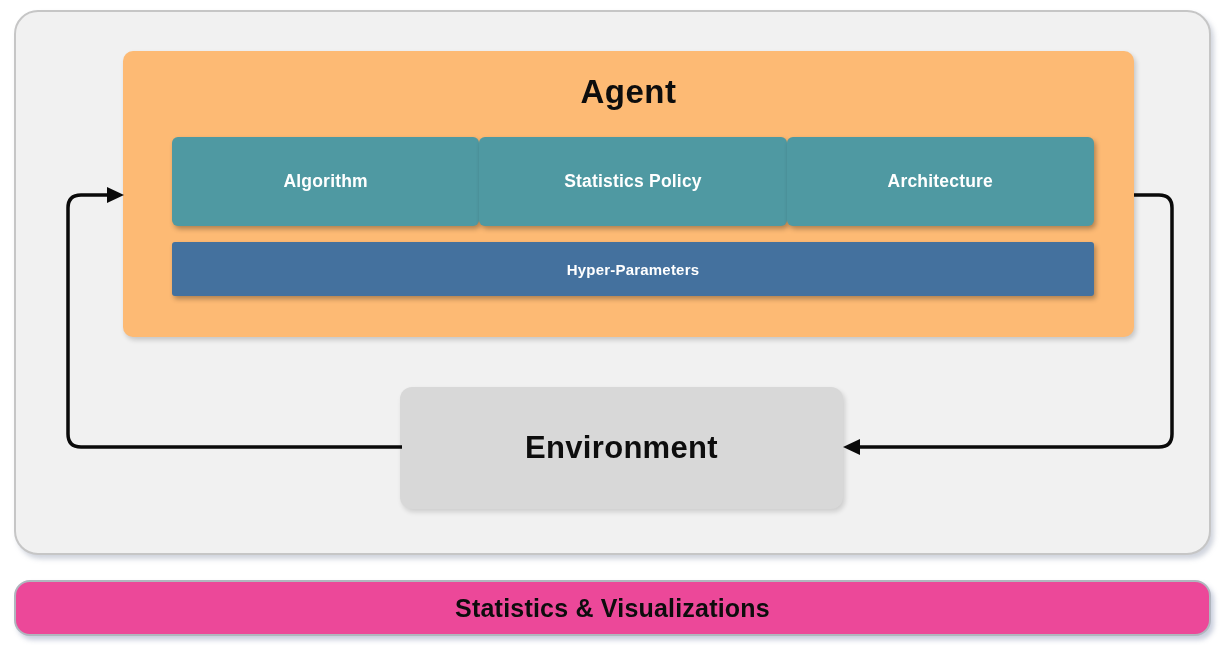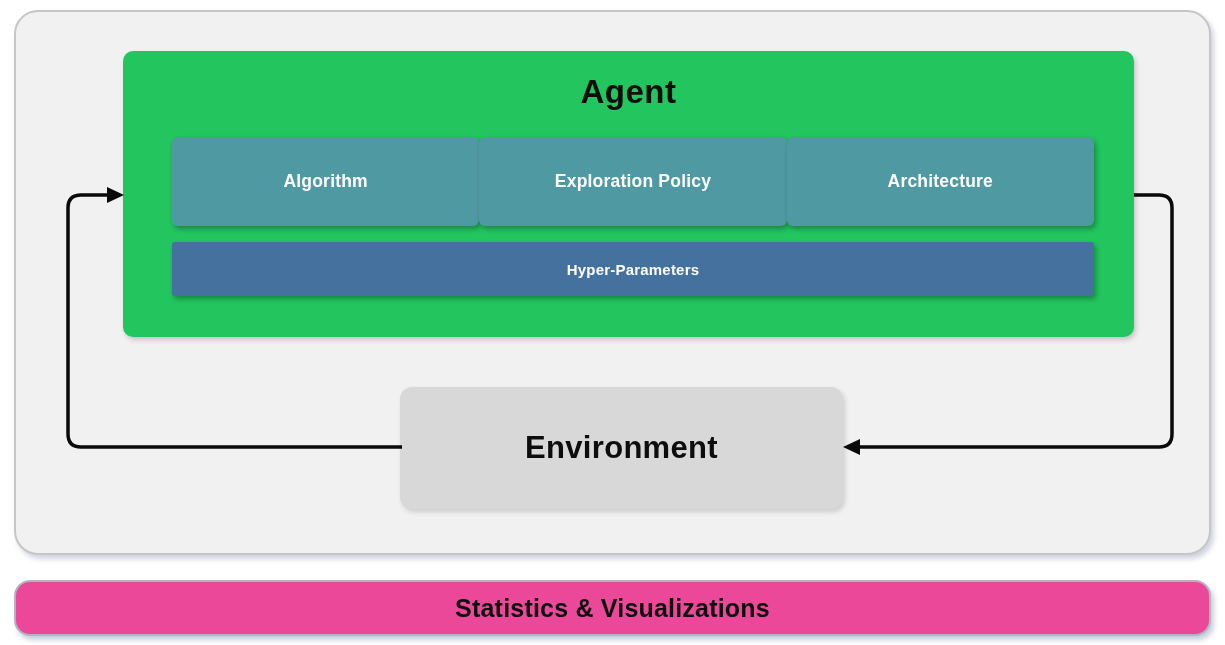--- a/index.html
+++ b/index.html
@@ -18,21 +18,21 @@
     background: #f1f1f1;
     border: 2px solid #c6c6c6;
     border-radius: 24px;
     box-shadow: 3px 4px 5px rgba(120, 132, 158, 0.35);
   }
 
   
   .agent-panel {
     position: absolute; left: 123px; top: 51px;
     width: 1011px; height: 286px;
-    background: #22c55e;
+    background: #fdba74;
     border-radius: 10px;
     box-shadow: 2px 3px 5px rgba(0, 0, 0, 0.18);
   }
   .agent-title {
     position: absolute; left: 0; top: 22px; width: 100%;
     text-align: center;
     font-size: 33px; font-weight: 700; color: #0d0d0d;
     letter-spacing: 0.5px;
   }
 
@@ -98,21 +98,21 @@
 <body>
 
 <div class="canvas">
 
   <div class="outer-panel"></div>
 
   <div class="agent-panel">
     <div class="agent-title">Agent</div>
     <div class="component-row">
       <div class="component-box">Algorithm</div>
-      <div class="component-box">Exploration Policy</div>
+      <div class="component-box">Statistics Policy</div>
       <div class="component-box">Architecture</div>
     </div>
     <div class="hp-bar">Hyper-Parameters</div>
   </div>
 
   <div class="environment-box">Environment</div>
 
   <svg class="arrow-layer" viewBox="0 0 1225 645" xmlns="http://www.w3.org/2000/svg">
 
     <g>

